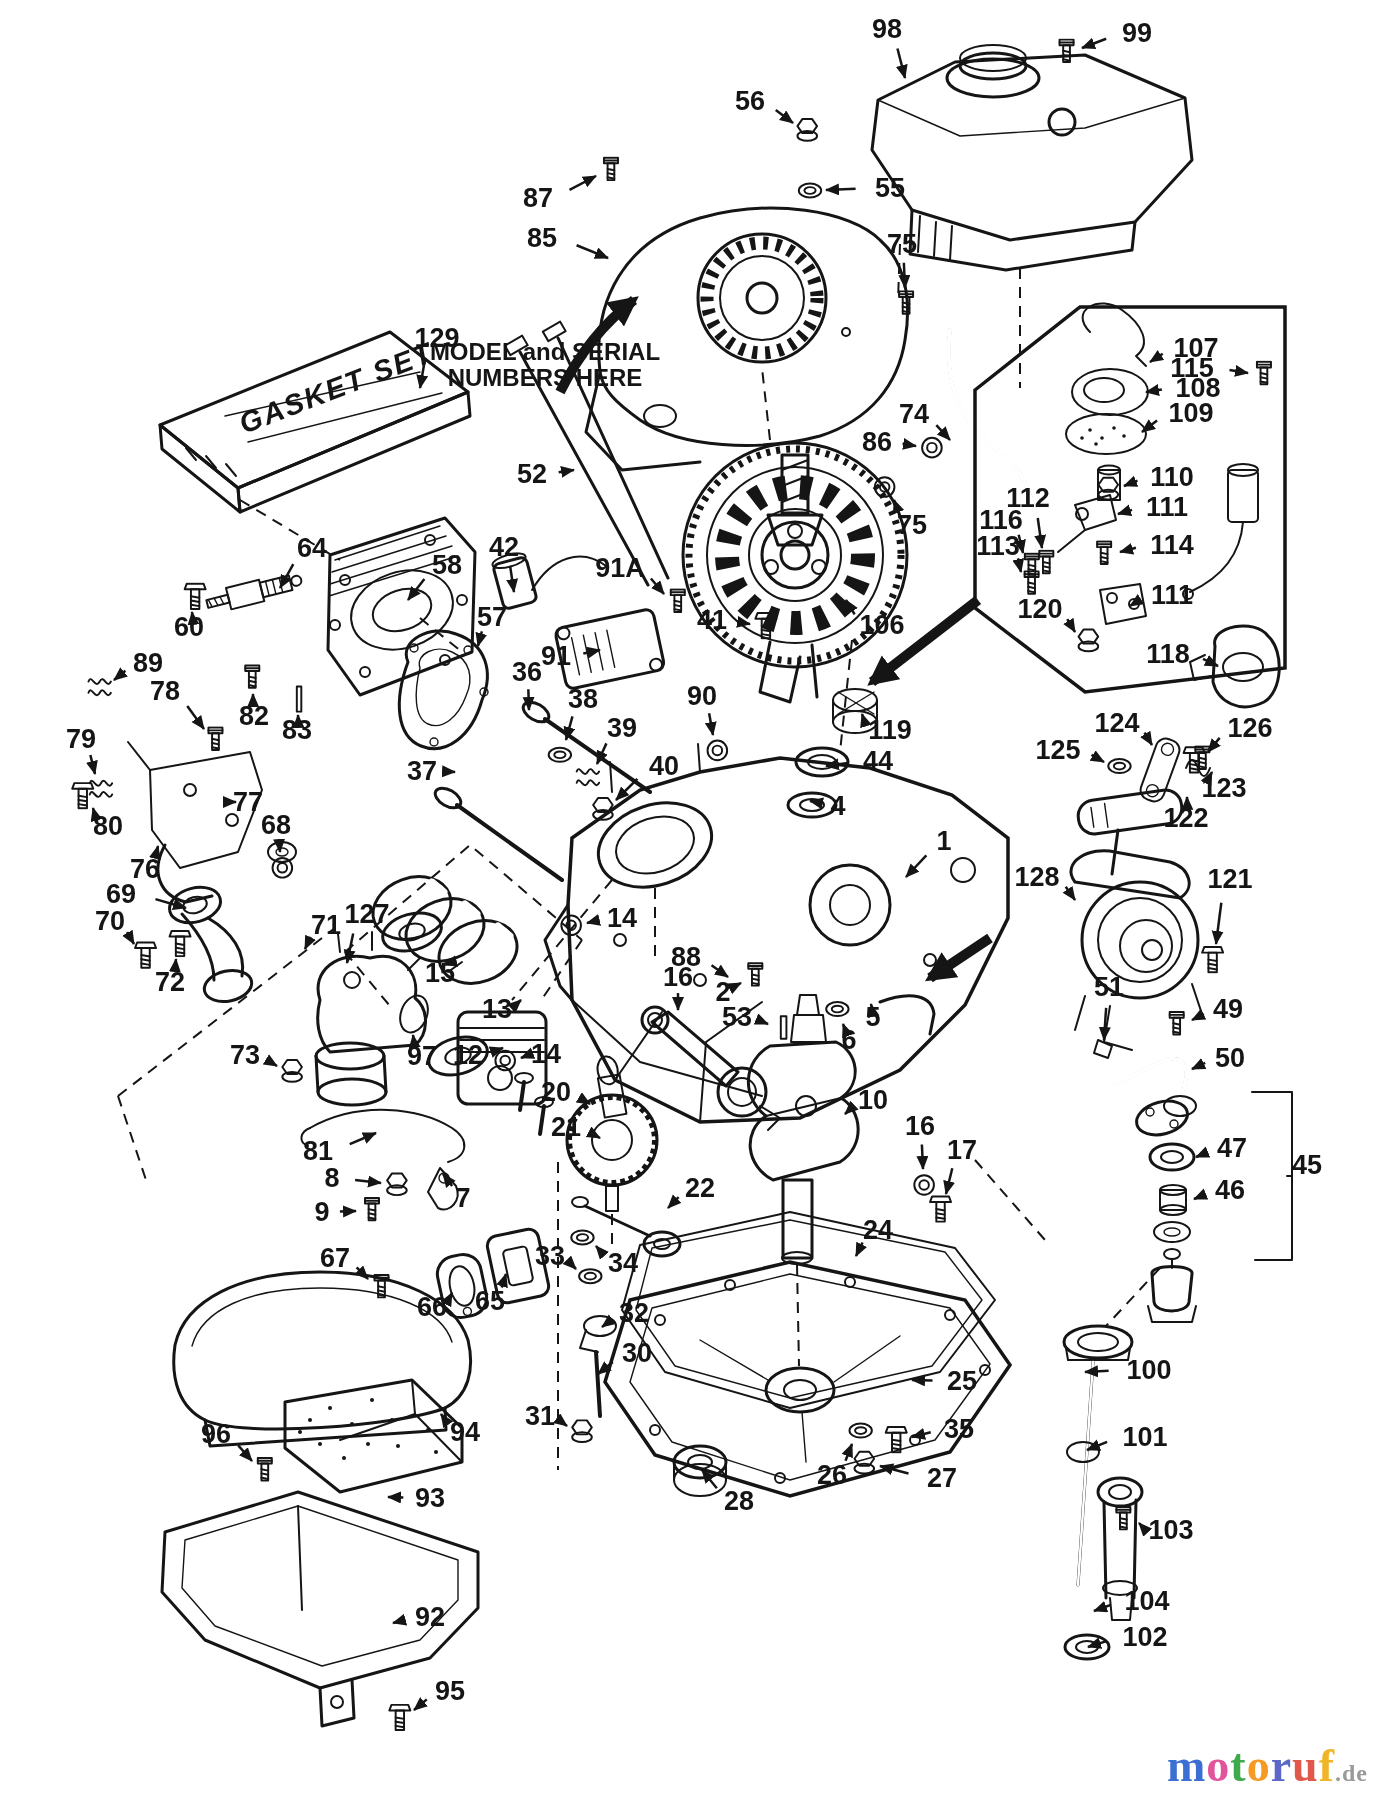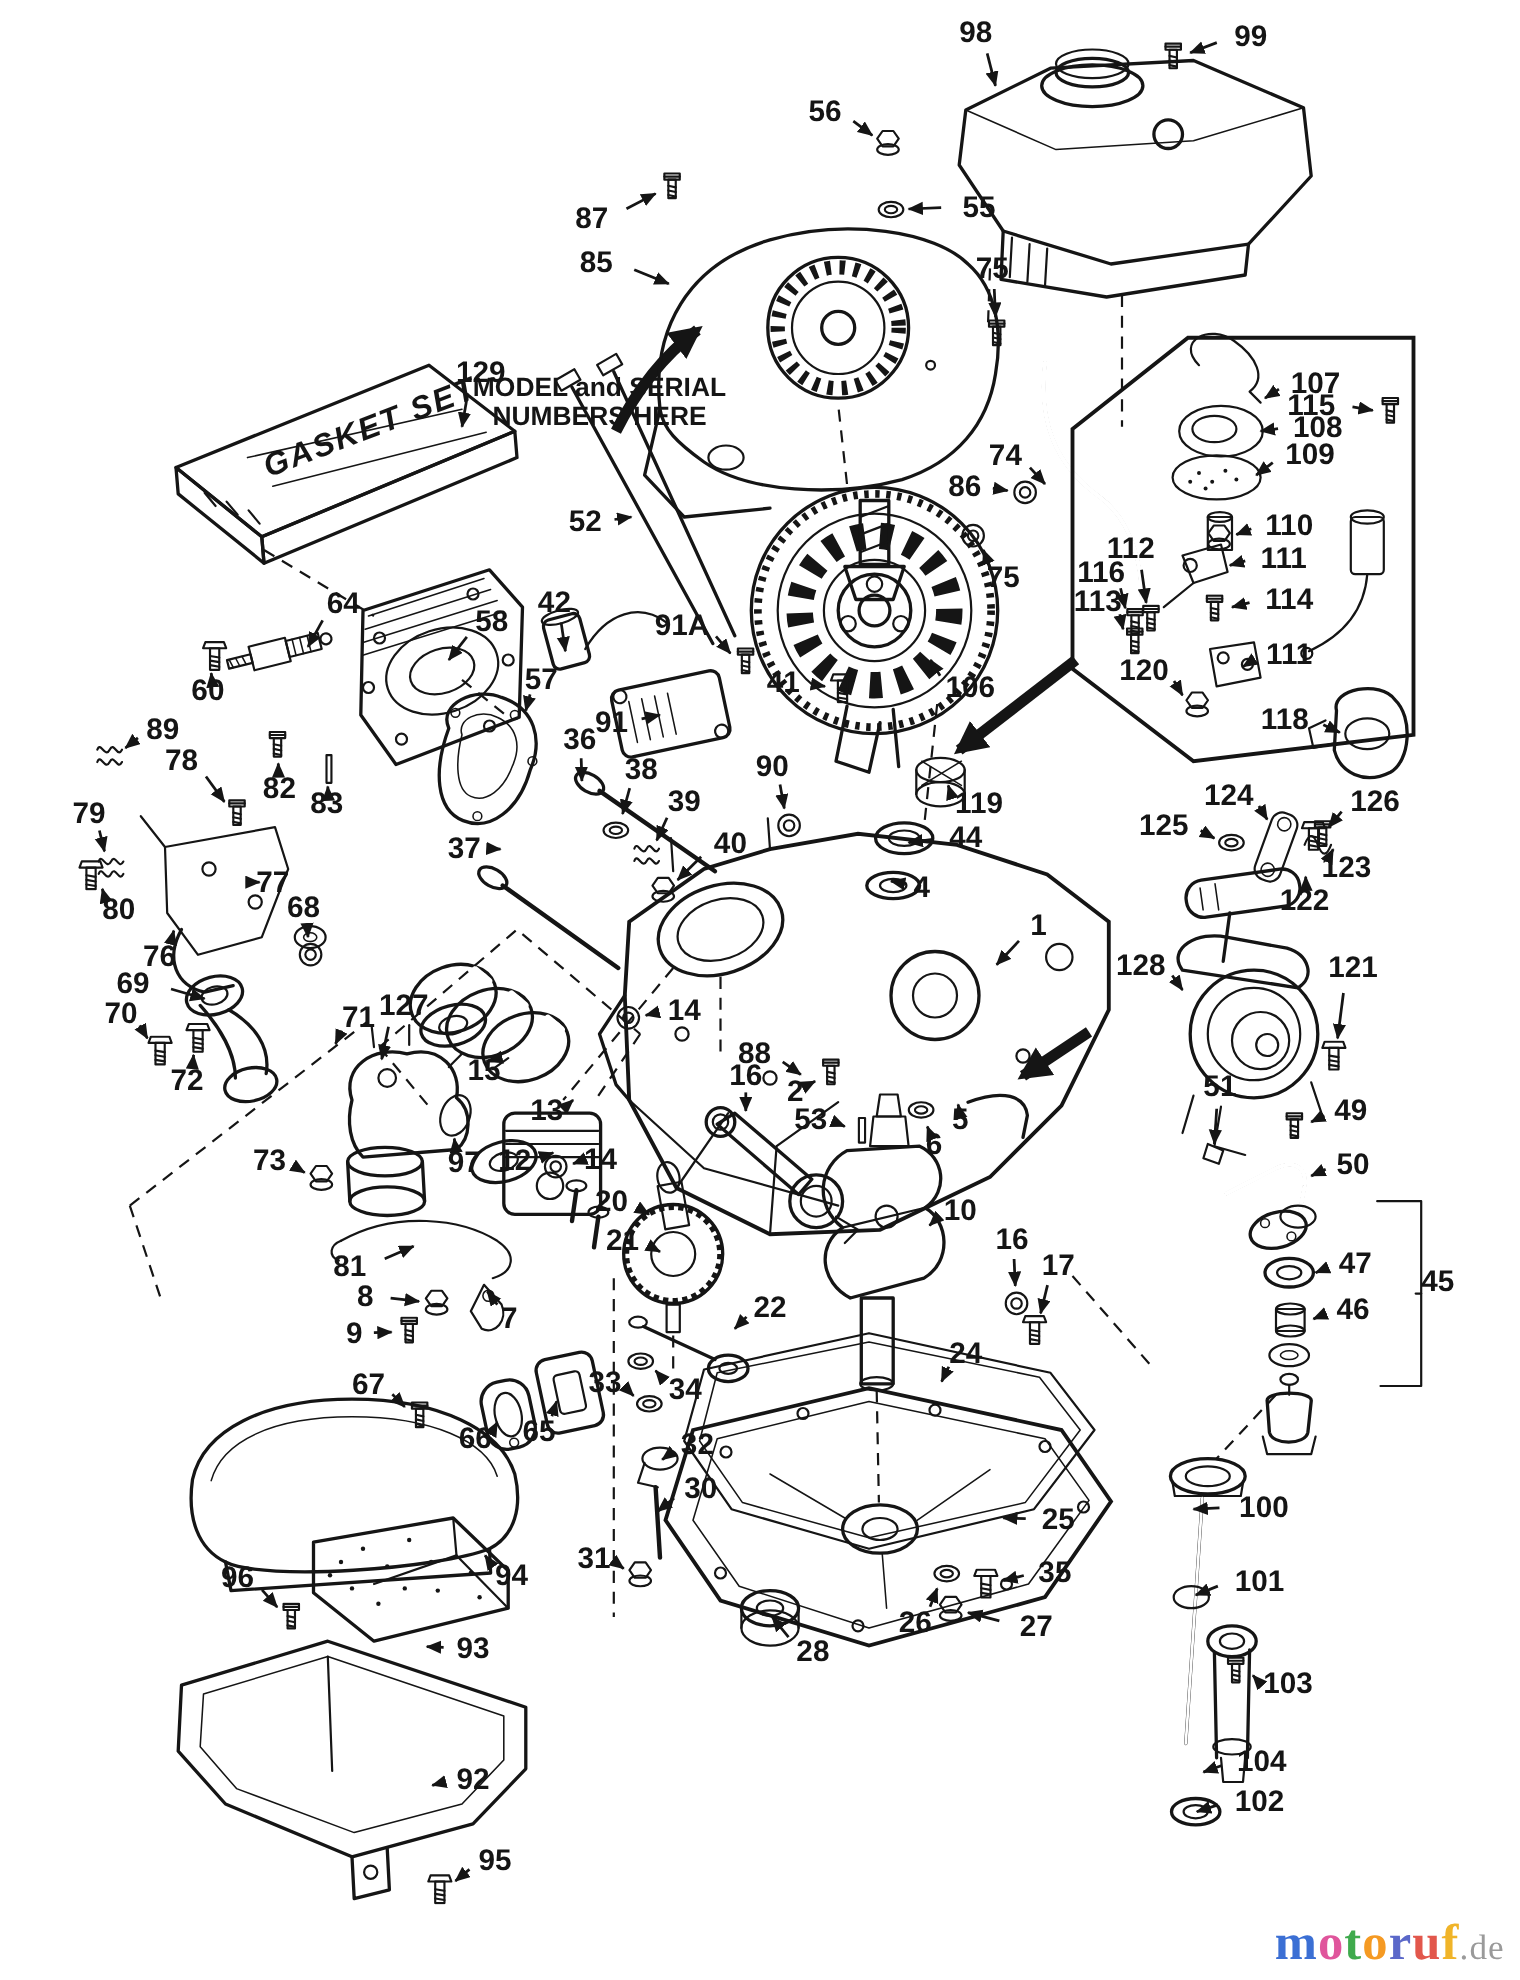--- a/index.html
+++ b/index.html
@@ -12,21 +12,21 @@
   .o1 {fill:none;stroke:#151515;stroke-width:1.4;stroke-linejoin:round;stroke-linecap:round;}
   .o4 {fill:none;stroke:#151515;stroke-width:4;stroke-linejoin:round;stroke-linecap:round;}
   .w  {fill:none;stroke:#ffffff;stroke-linecap:round;}
   .dash{fill:none;stroke:#151515;stroke-width:2;stroke-dasharray:11 8;}
   .ink{fill:#151515;stroke:none;}
   .lbl{font-weight:700;font-size:27px;fill:#151515;}
   .handtext{font-style:italic;font-weight:700;font-size:29px;fill:#151515;letter-spacing:2px;}
   .modeltext{font-weight:700;font-size:24px;fill:#151515;letter-spacing:0px;}
   #watermark{position:absolute;right:14px;bottom:8px;font-family:"Liberation Serif",serif;
              font-weight:700;font-size:46px;letter-spacing:1px;}
-  #watermark .suffix{font-size:32px;font-weight:400;}
+  #watermark .suffix{font-size:24px;font-weight:700;}
 </style>
 </head>
 <body>
 
 <div id="stage">
 <svg id="art" width="1382" height="1800" viewBox="0 0 1382 1800">
   <defs>
     <marker id="ah" markerUnits="userSpaceOnUse" markerWidth="15" markerHeight="13" refX="13" refY="6" orient="auto">
       <path d="M0,0 L14,6 L0,12 Z" fill="#151515"></path>
     </marker>

